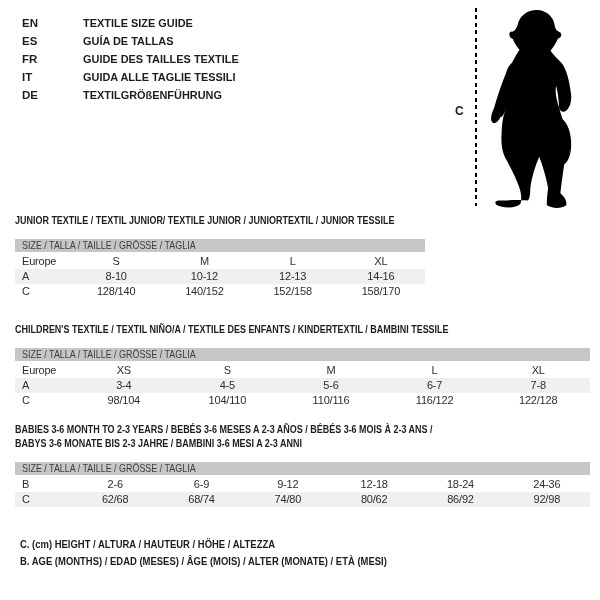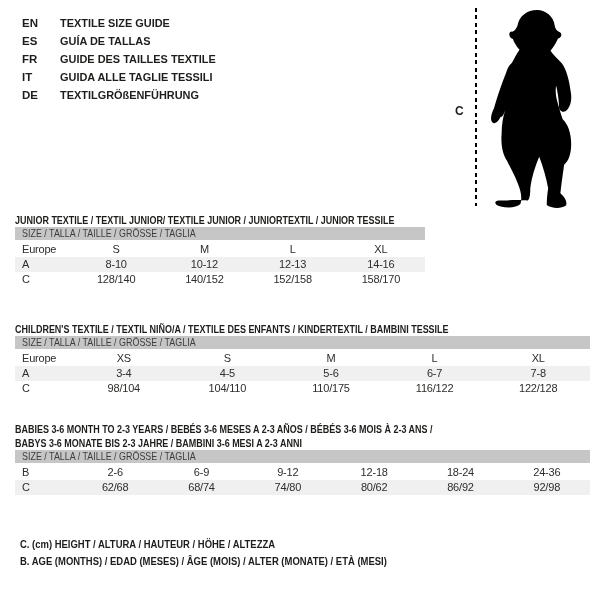--- a/index.html
+++ b/index.html
@@ -1,35 +1,35 @@
 <!DOCTYPE html>
 <html><head>
 <meta charset="utf-8">
 <style>
   html,body{margin:0;padding:0;background:#fff;}
   .canvas{position:relative;width:600px;height:600px;background:#fff;overflow:hidden;
           font-family:"Liberation Sans",sans-serif;color:#1d1d1b;}
 
   
   .lang-list{position:absolute;left:22px;top:14px;font-weight:bold;font-size:11.5px;}
-  .lang-row{display:flex;line-height:18px;}
+  .lang-row{display:flex;line-height:18px;gap:23px;}
   .lang-code{width:38px;display:inline-block;}
   .lang-label{display:inline-block;white-space:nowrap;transform:scaleX(0.95);transform-origin:0 50%;}
 
   
   .figure-label{position:absolute;left:455px;top:104px;font-size:12px;font-weight:bold;}
   .dashed-line{position:absolute;left:475px;top:8px;width:2px;height:198px;
                background:repeating-linear-gradient(to bottom,var(--sil,#000) 0 4px,transparent 4px 7.5px);}
   .silhouette{position:absolute;left:488px;top:7px;}
 
   
   .size-section{position:absolute;left:15px;}
   .title-line{display:block;line-height:14px;font-weight:bold;font-size:11.5px;}
   .title-line>span{display:inline-block;white-space:nowrap;transform:scaleX(0.78);transform-origin:0 50%;}
-  .tbl{}
+  .tbl{margin-top:12px;}
   .tbl-header{height:13px;line-height:13px;background:var(--hdr-bg,#c6c6c6);color:var(--hdr-tx,#3d3d3d);
               font-size:10.5px;padding-left:7px;margin-bottom:2px;}
   .tbl-header>span{display:inline-block;white-space:nowrap;transform:scaleX(0.85);transform-origin:0 50%;}
   .row{display:flex;height:15px;line-height:15px;font-size:11px;color:#2d2d2b;letter-spacing:-0.2px;}
   .row.shaded{background:var(--shade,#f0f0f0);}
   .row-label{width:57px;padding-left:7px;box-sizing:border-box;}
   .cell{flex:1;text-align:center;}
 
   
   .legend{position:absolute;left:20px;top:536px;font-weight:bold;font-size:11px;}
@@ -152,21 +152,21 @@
             <span class="cell">3-4</span>
             <span class="cell">4-5</span>
             <span class="cell">5-6</span>
             <span class="cell">6-7</span>
             <span class="cell">7-8</span>
           </div>
           <div class="row">
             <span class="row-label">C</span>
             <span class="cell">98/104</span>
             <span class="cell">104/110</span>
-            <span class="cell">110/175</span>
+            <span class="cell">110/116</span>
             <span class="cell">116/122</span>
             <span class="cell">122/128</span>
           </div>
         </div>
       </section>
       <section class="size-section" style="top: 422px;">
         <div class="title-line"><span>BABIES 3-6 MONTH TO 2-3 YEARS / BEBÉS 3-6 MESES A 2-3 AÑOS / BÉBÉS 3-6 MOIS À 2-3 ANS /</span></div>
         <div class="title-line"><span>BABYS 3-6 MONATE BIS 2-3 JAHRE / BAMBINI 3-6 MESI A 2-3 ANNI</span></div>
         <div class="tbl" style="width: 575px;">
           <div class="tbl-header"><span>SIZE / TALLA / TAILLE / GRÖSSE / TAGLIA</span></div>

